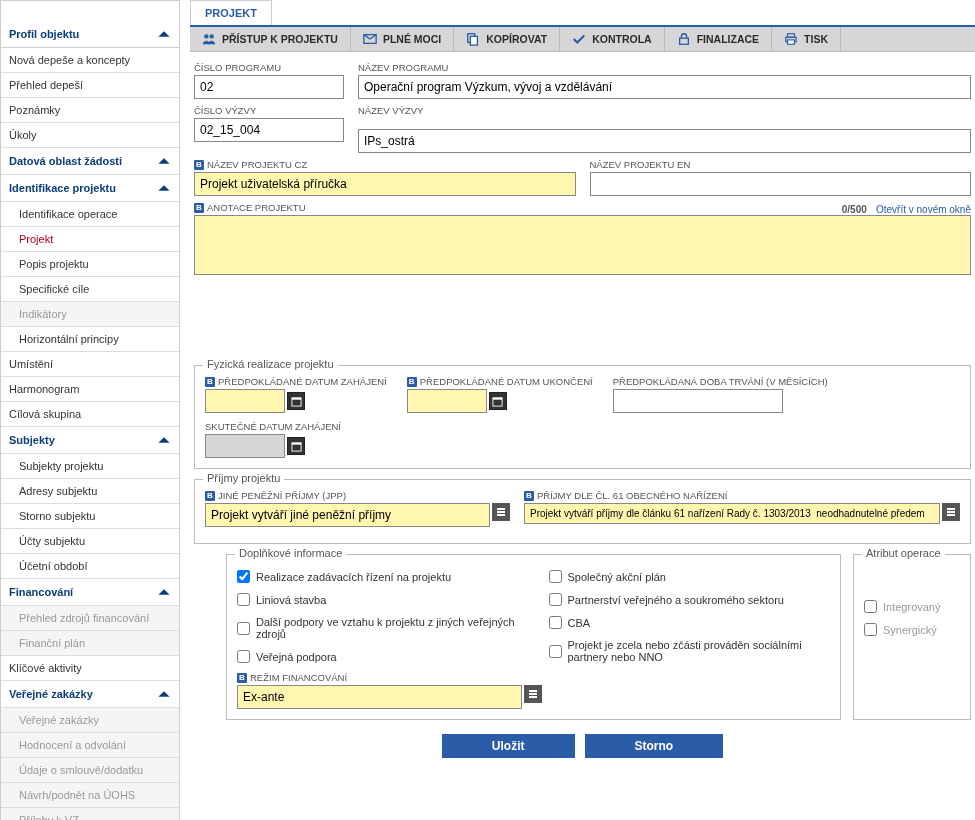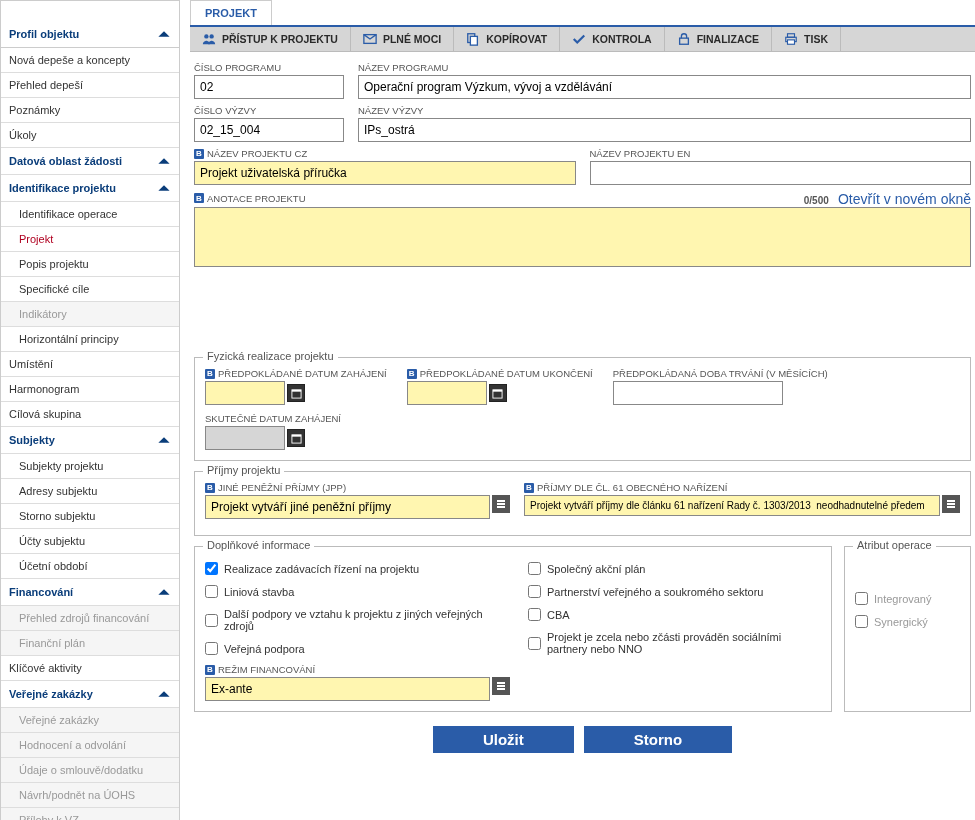--- a/index.html
+++ b/index.html
@@ -37,28 +37,28 @@
   .dd svg{width:10px;height:10px;fill:#fff;}
   .date-row{display:flex; gap:20px;}
   .date-fld{display:flex;flex-direction:column;}
   .date-inp-row{display:flex;align-items:center;gap:2px;}
   .date-inp{width:80px;}
   .chk-row{display:flex;align-items:center;gap:6px; padding:5px 0;}
   .chk{width:13px;height:13px;}
   .chk-grid{display:flex; gap:30px;}
   .chk-col{flex:1;}
   .annot-row{display:flex;justify-content:space-between;align-items:center;}
-  .annot-link{color:#2a5ca8;font-size:14px;cursor:pointer;}
+  .annot-link{color:#2a5ca8;font-size:10px;cursor:pointer;}
   .annot-count{color:#555;font-size:10px;font-weight:bold;}
   textarea.inp{resize:none;height:60px;width:100%;}
   .btnrow{display:flex;justify-content:center;gap:10px;margin-top:14px;}
-  .btn{background:#2a5ca8;color:#fff;border:none;padding:5px 50px;font-weight:bold;font-size:15px;cursor:pointer;}
+  .btn{background:#2a5ca8;color:#fff;border:none;padding:5px 50px;font-weight:bold;font-size:12px;cursor:pointer;}
   .suppl-row{display:flex;gap:12px;}
-  .suppl-left{flex:1;}
-  .suppl-right{width:127px;}
+  .suppl-left{flex:1;margin-left:32px;}
+  .suppl-right{width:118px;}
 </style>
 </head>
 <body>
 
 <div class="layout">
 <div class="sidebar">
   <div class="side-h">
     <span>Profil objektu</span>
     <span class="chev"><svg viewBox="0 0 10 10">
             <path d="M1 7 L5 3 L9 7 Z"></path>
@@ -184,21 +184,21 @@
       <div class="fld" style="flex:1;">
         <span class="lbl">NÁZEV PROGRAMU</span>
         <input class="inp" value="Operační program Výzkum, vývoj a vzdělávání" style="">
       </div>
     </div>
     <div class="row">
       <div class="fld" style="width:150px;">
         <span class="lbl">ČÍSLO VÝZVY</span>
         <input class="inp" value="02_15_004" style="">
       </div>
-      <div class="fld" style="flex:1;">
+      <div class="fld" style="flex:1;gap:11px;">
         <span class="lbl">NÁZEV VÝZVY</span>
         <input class="inp" value="IPs_ostrá" style="">
       </div>
     </div>
     <div class="row">
       <div class="fld" style="flex:1;">
         <span class="lbl">
               <span class="req">B</span>
               <span>NÁZEV PROJEKTU CZ</span>
             </span>

